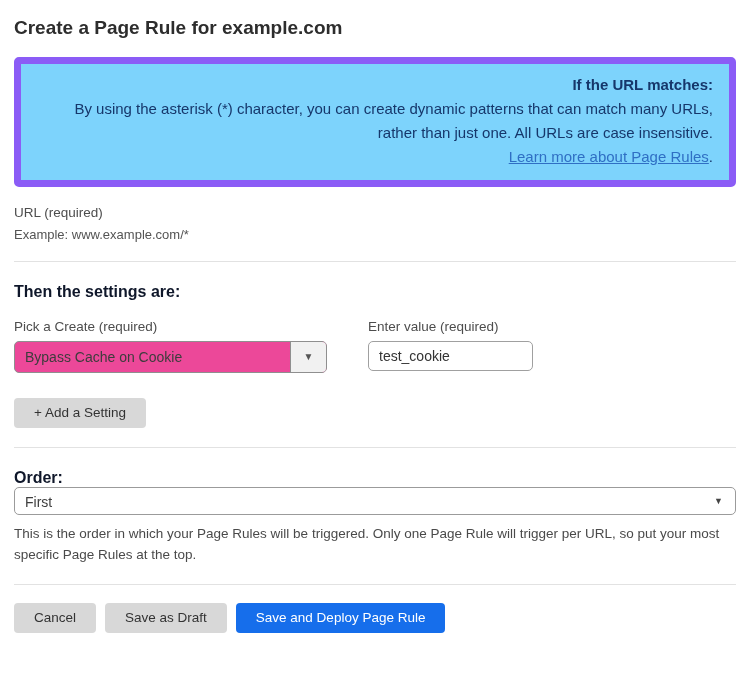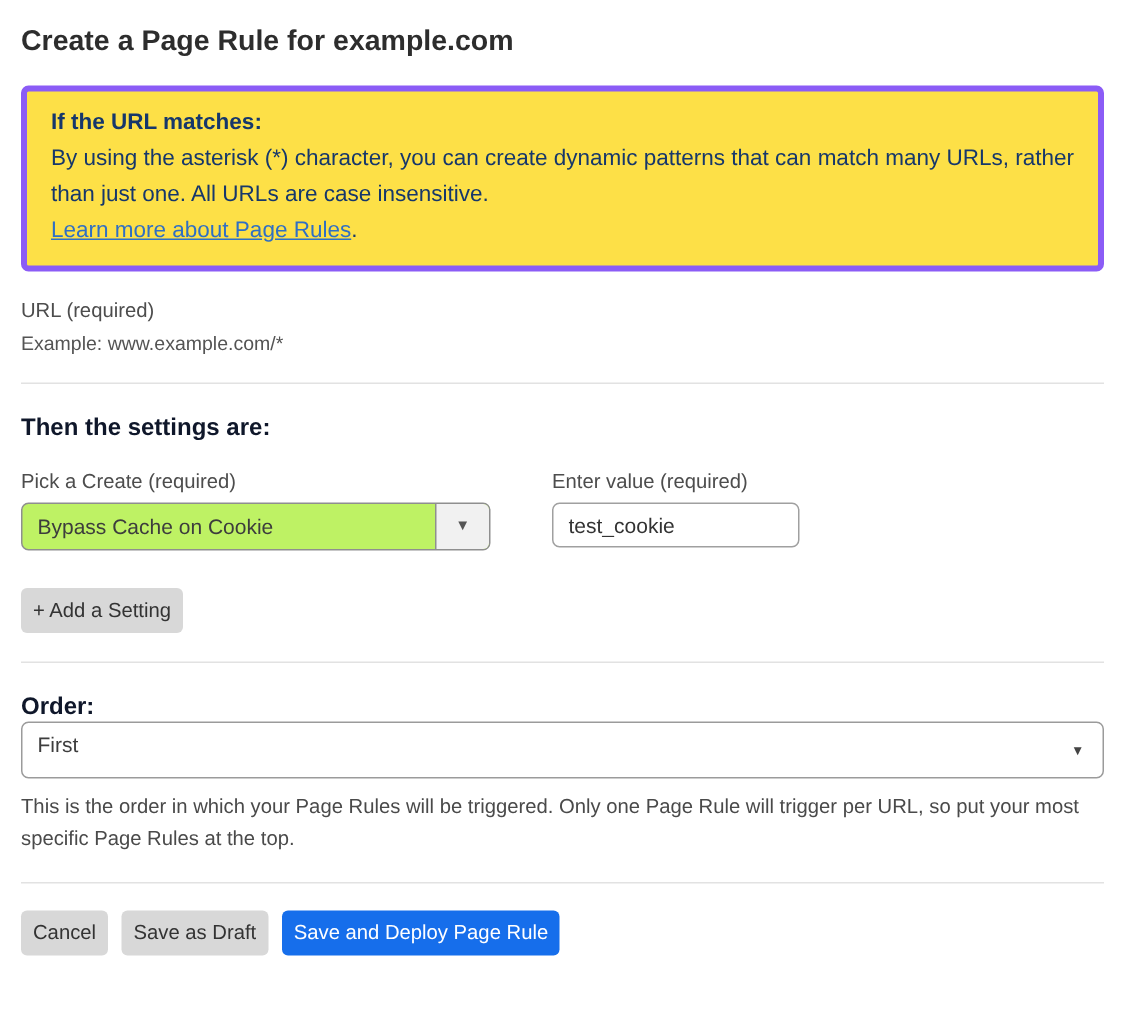--- a/index.html
+++ b/index.html
@@ -17,27 +17,28 @@
     font-size: 19px;
     font-weight: bold;
     color: #2d2d2d;
     margin-top: 4px;
     line-height: 24px;
   }
 
   
   .info-box {
     margin-top: 17px;
-    background: #fde047;
-    border: 4px solid #8b5cf6;
+    background: #7dd3fc;
+    border: 7px solid #8b5cf6;
     border-radius: 5px;
     padding: 9px 16px 11px 16px;
     font-size: 15px;
     line-height: 24px;
     color: #16376b;
+    text-align: right;
   }
   .info-box .info-heading { font-weight: bold; }
   .info-box a.info-link {
     color: #2f6fc4;
     text-decoration: underline;
     cursor: pointer;
   }
   .info-box .info-link-suffix { color: #16376b; }
 
   
@@ -83,21 +84,21 @@
   .settings-row { display: flex; align-items: flex-start; }
   .settings-col-left { width: 313px; }
   .settings-col-right { margin-left: 41px; margin-top: 7px; }
 
   
   .select-control {
     display: flex;
     height: 32px;
     border: 1px solid #8f8f8f;
     border-radius: 5px;
-    background: #bef264;
+    background: #ec4899;
     overflow: hidden;
     cursor: pointer;
   }
   .select-value {
     flex: 1;
     font-size: 14px;
     color: #3d3d3d;
     line-height: 30px;
     padding: 0 10px;
     white-space: nowrap;
@@ -116,33 +117,33 @@
 
   
   .btn {
     display: inline-block;
     height: 30px;
     line-height: 30px;
     border: none;
     border-radius: 4px;
     font-size: 13.5px;
     font-family: "Liberation Sans", "DejaVu Sans", sans-serif;
-    padding: 0 8px;
+    padding: 0 20px;
     cursor: pointer;
   }
   .btn-gray { background: #d8d8d8; color: #333; }
   .btn-blue { background: #166eeb; color: #ffffff; }
 
   .add-setting-wrap { margin-top: 25px; }
 
   
   .order-select {
     margin-top: 0;
     position: relative;
-    height: 38px;
+    height: 28px;
     border: 1px solid #9b9b9b;
     border-radius: 5px;
     background: #fff;
     cursor: pointer;
   }
   .order-select .select-value { line-height: 28px; }
   .order-select .arrow-inside {
     position: absolute;
     right: 12px;
     top: 50%;

